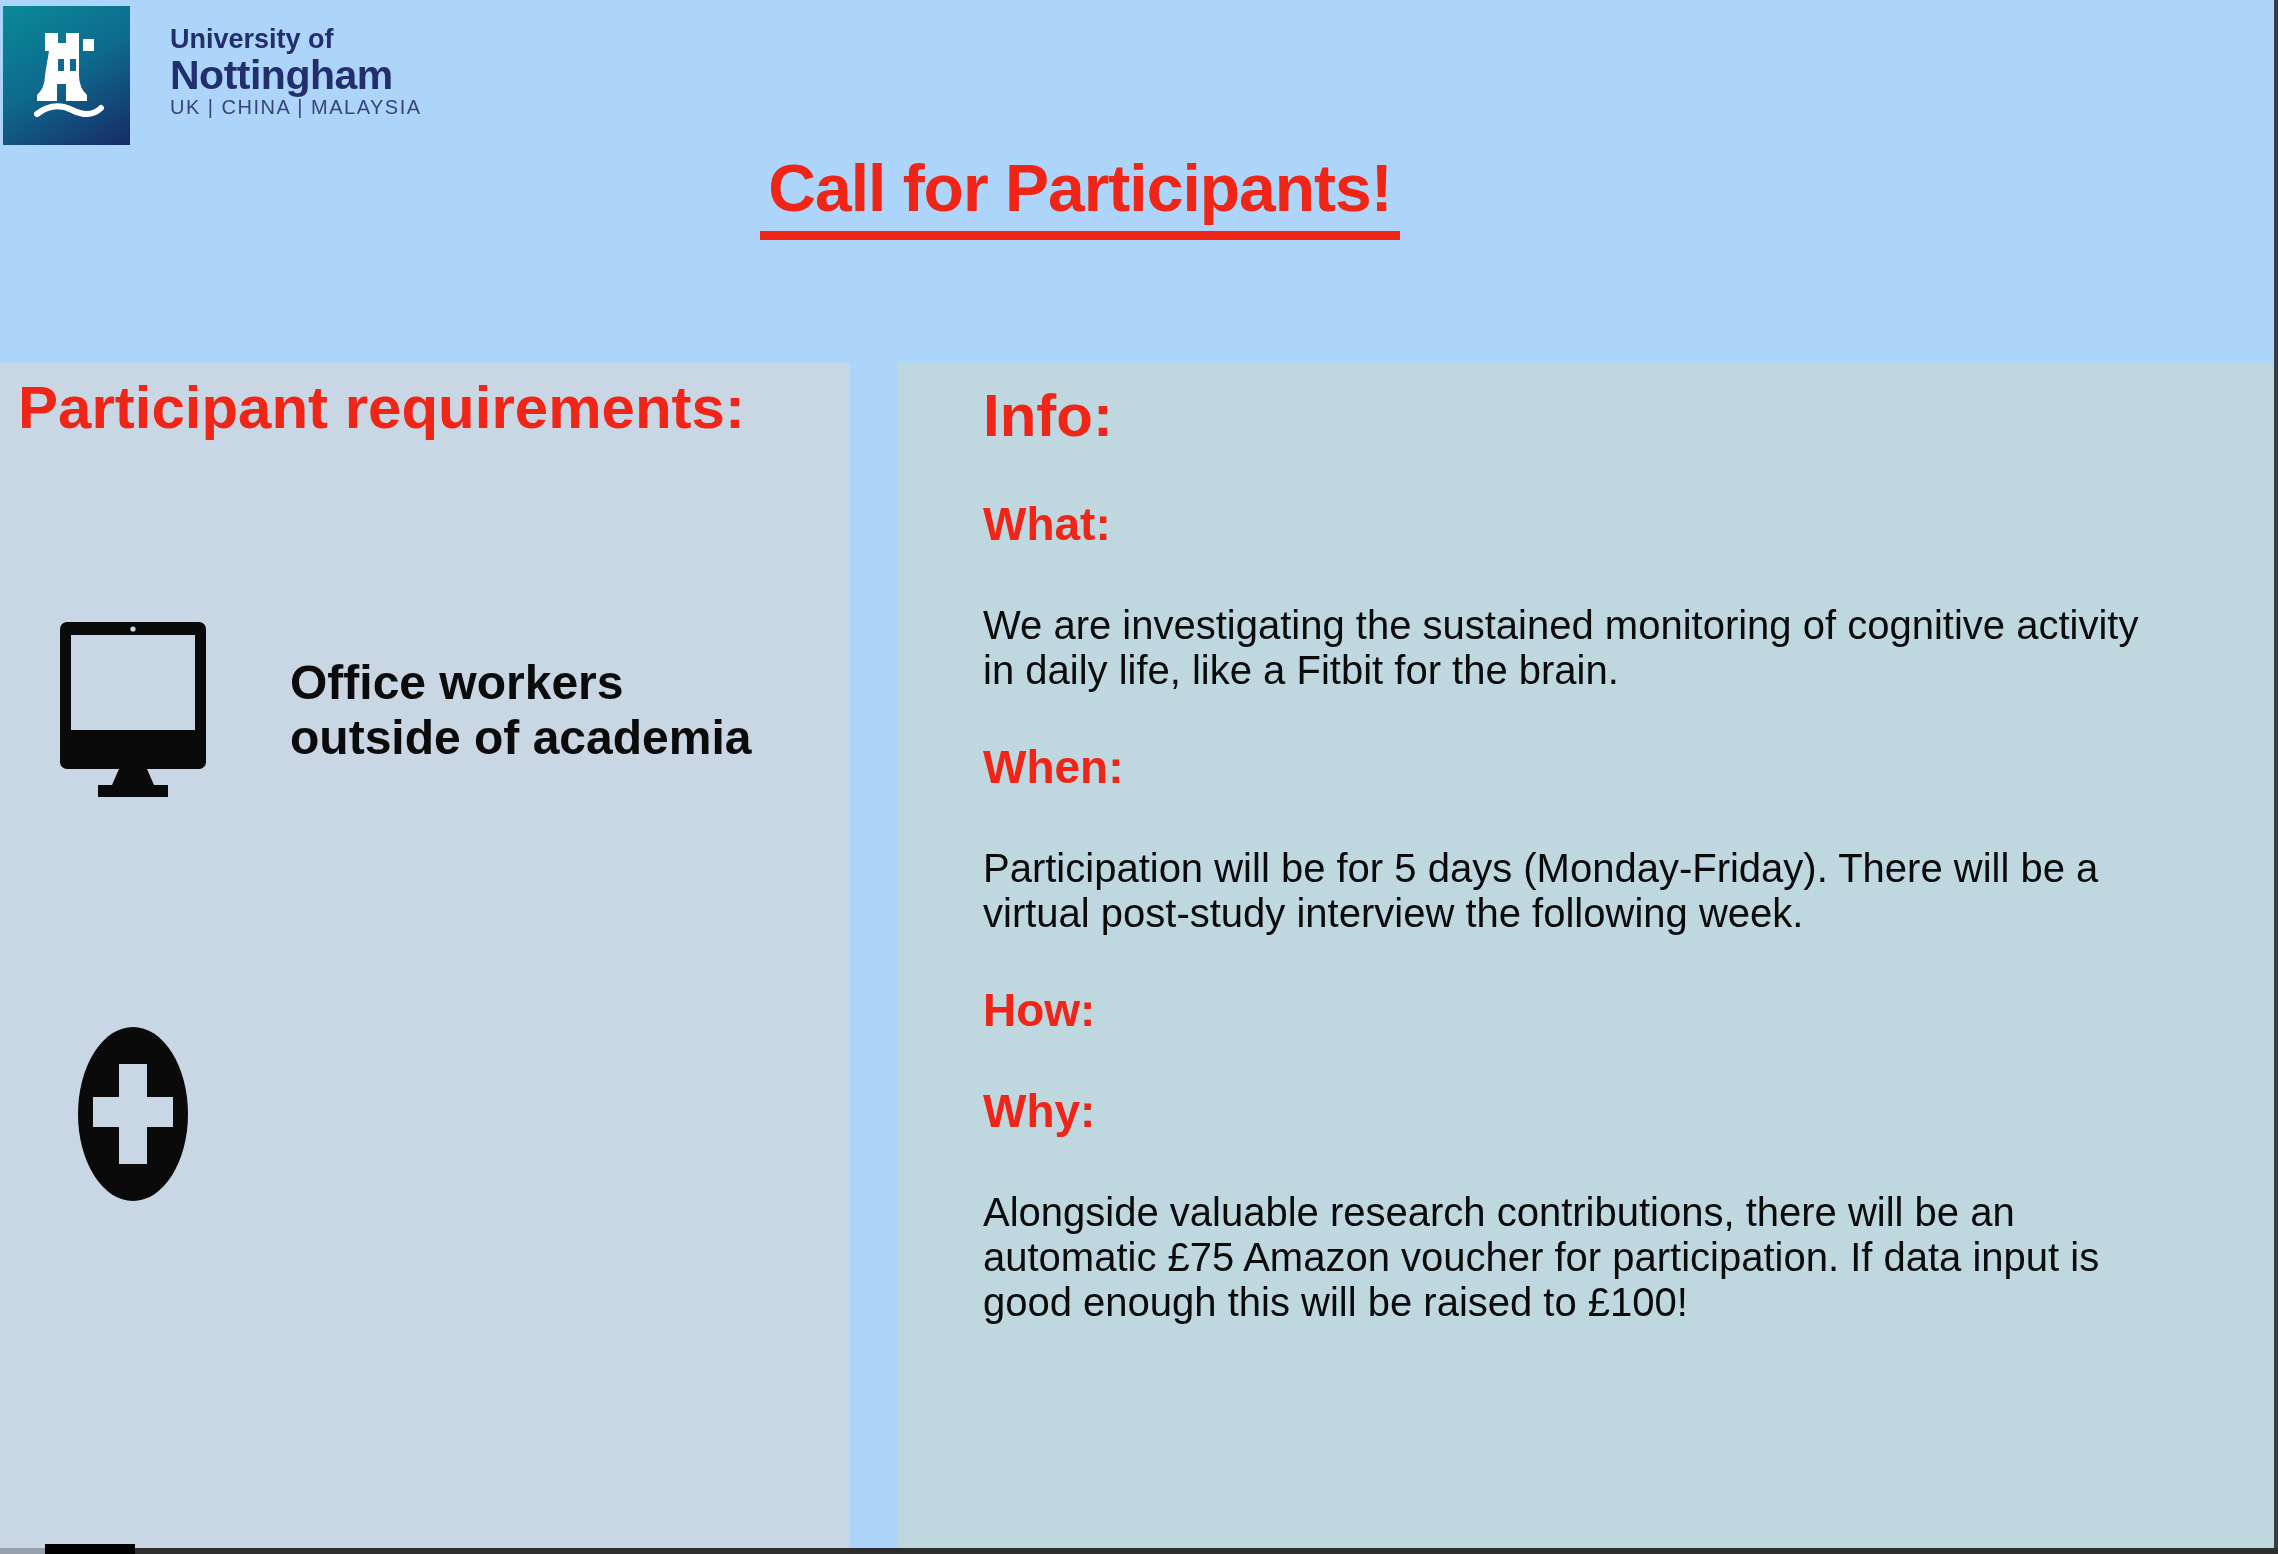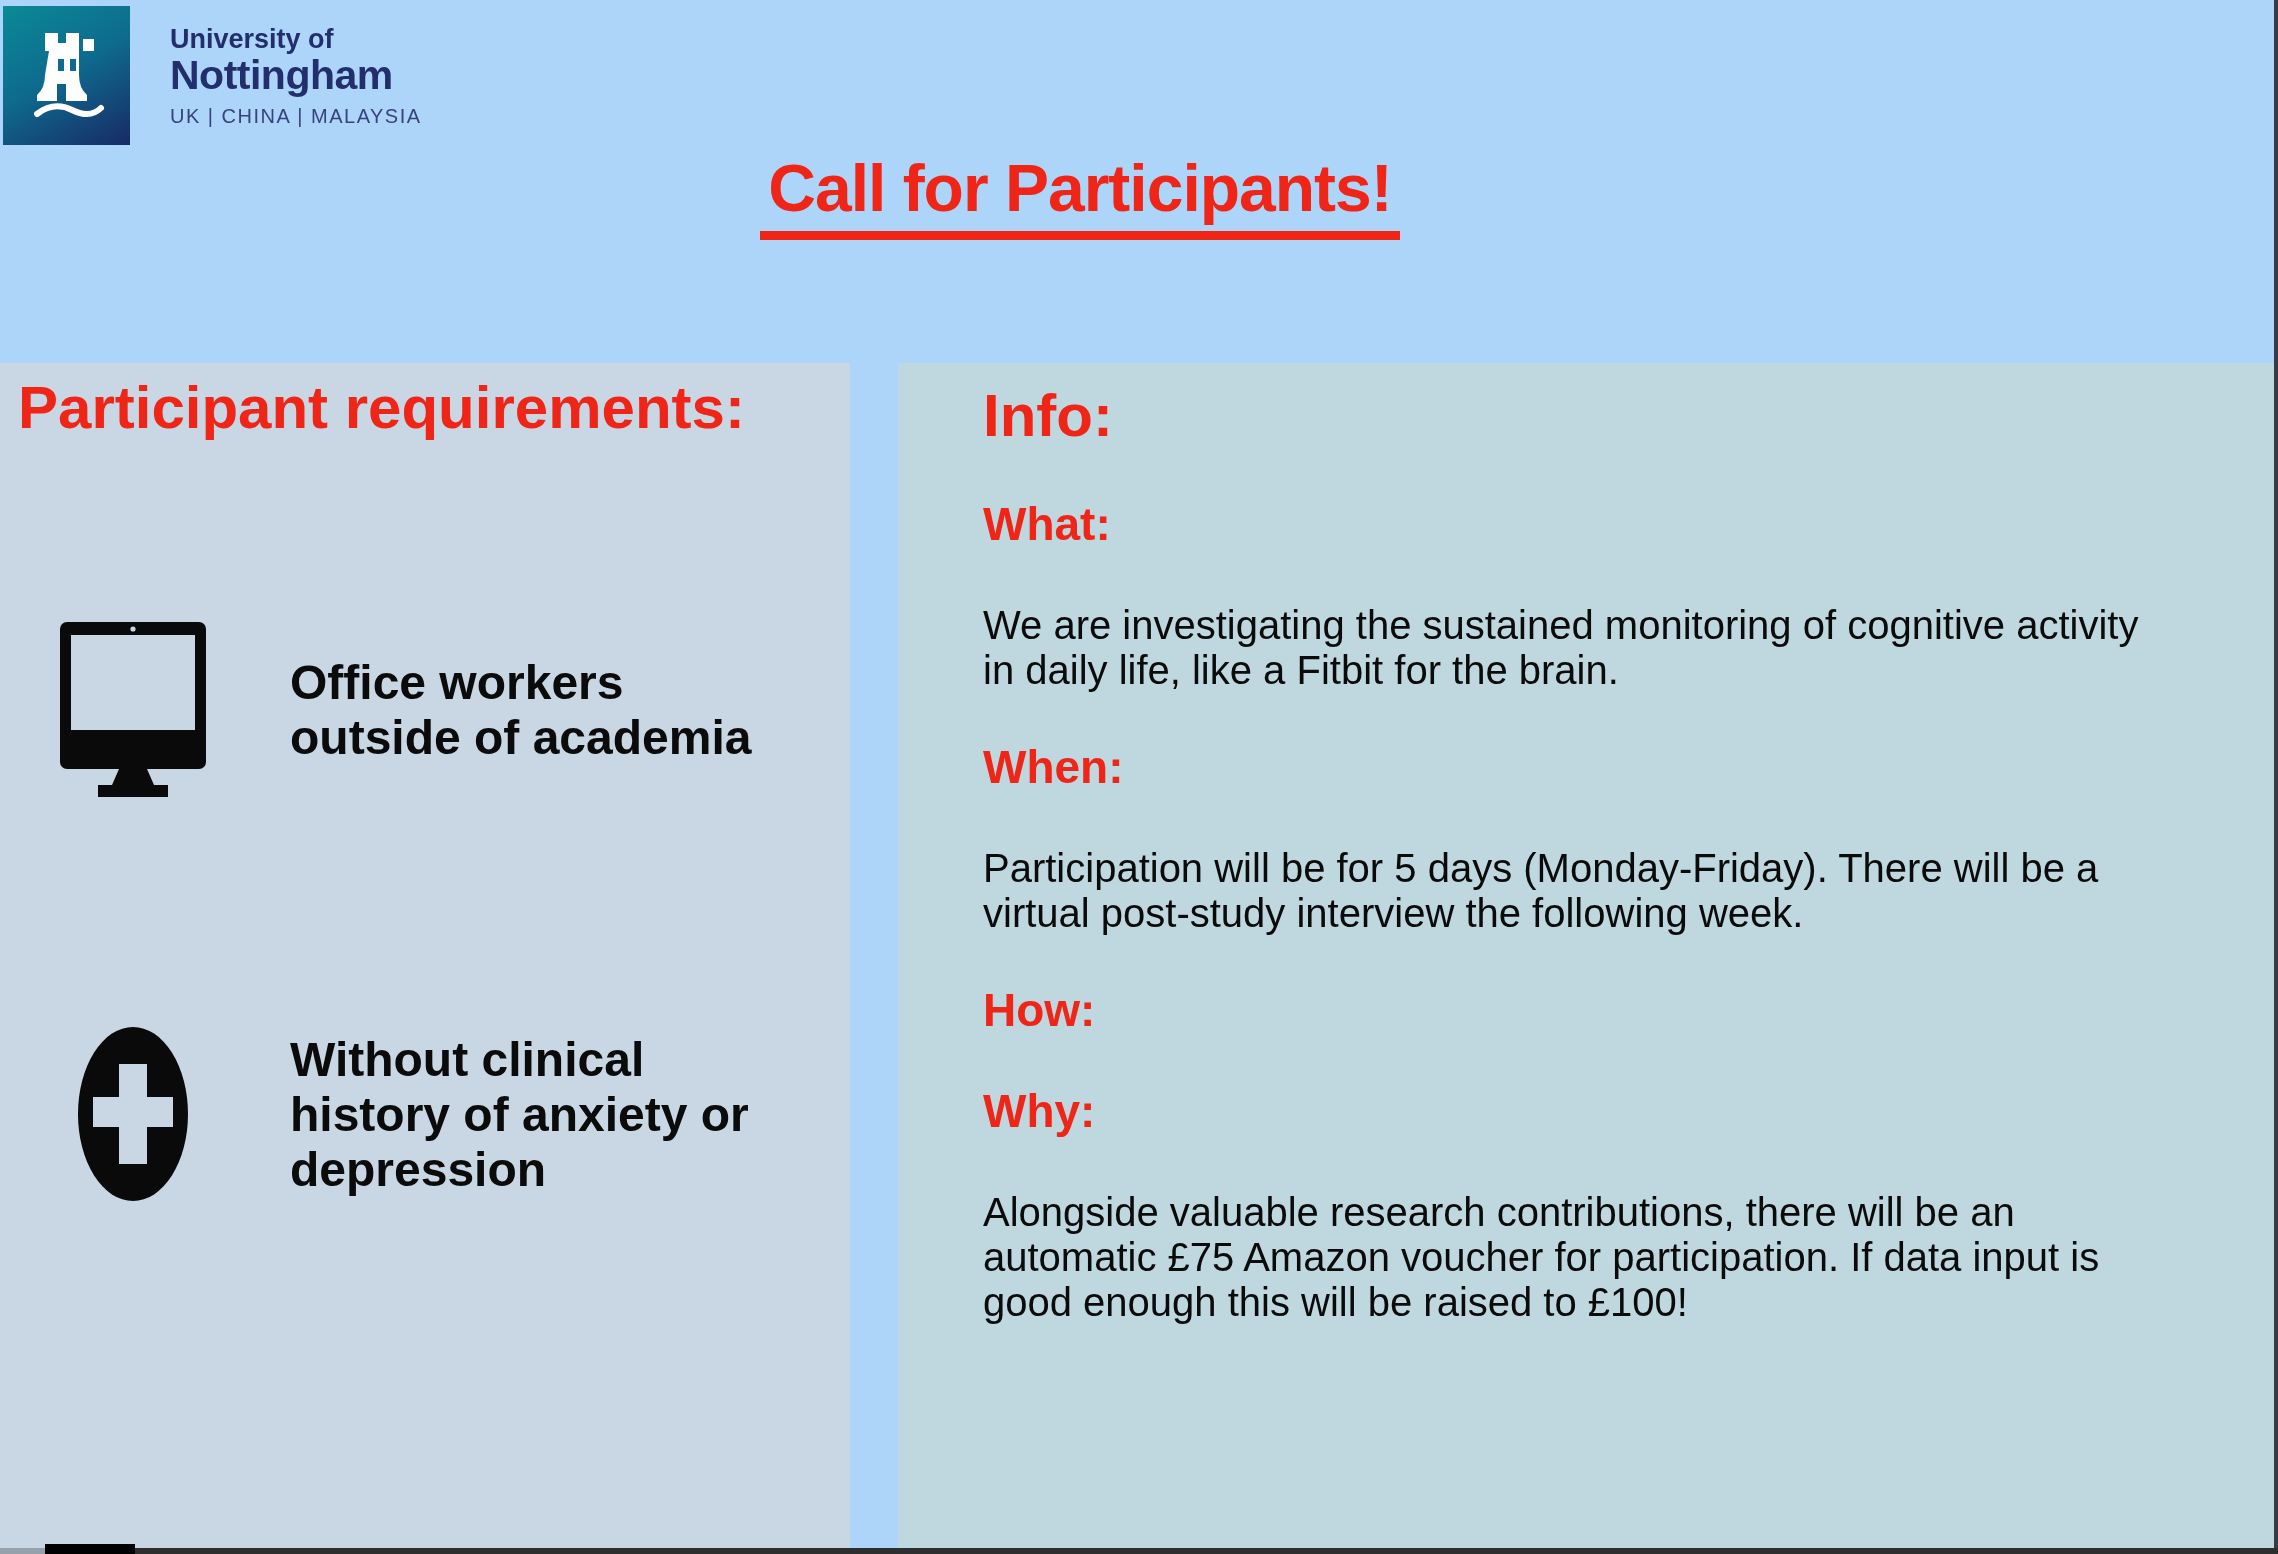--- a/index.html
+++ b/index.html
@@ -15,21 +15,21 @@
   
   .crest {
     position: absolute; left: 3px; top: 6px;
     width: 127px; height: 139px;
     background: linear-gradient(150deg, var(--crest-teal, #0a8a96) 0%, #0e6a8e 48%, var(--crest-navy, #182a66) 100%);
   }
   .crest svg { width: 100%; height: 100%; display: block; }
   .logo-text { position: absolute; left: 170px; top: 24px; color: var(--logo-navy, #232e6d); }
   .logo-line1 { font-size: 27px; font-weight: bold; line-height: 30px; }
   .logo-line2 { font-size: 41px; font-weight: bold; line-height: 42px; letter-spacing: -0.5px; }
-  .logo-line3 { font-size: 20px; font-weight: 400; margin-top: 9px; letter-spacing: 1.5px; color: #39427e; }
+  .logo-line3 { font-size: 20px; font-weight: 400; letter-spacing: 1.5px; color: #39427e; }
 
   
   .title-wrap { position: absolute; top: 150px; left: 0; width: 2160px; text-align: center; }
   .title-wrap span {
     display: inline-block;
     font-size: 66px; font-weight: bold;
     color: var(--accent-red, #ee2517);
     border-bottom: 9px solid var(--accent-red, #ee2517);
     padding: 0 8px 5px 8px;
     letter-spacing: -1px;
@@ -109,21 +109,20 @@
       <div class="req-label">Office workers outside of academia</div>
     </div>
 
     <div class="req-item row-cross">
       <div class="req-icon">
         <svg width="110" height="174" viewBox="0 0 110 174" aria-hidden="true">
           <ellipse cx="55" cy="87" rx="55" ry="87" fill="#0a0a0a"></ellipse>
           <path d="M41 37 h28 v33 h26 v30 h-26 v37 h-28 v-37 h-26 v-30 h26 z" fill="#c9d7e4"></path>
         </svg>
       </div>
-      <div class="req-label">Without clinical history of anxiety or depression</div>
     </div>
   </section>
 
   <section class="panel-right">
     <h2 class="panel-heading">Info:</h2>
 
     <h3 class="info-label">What:</h3>
     <p class="info-body">We are investigating the sustained monitoring of cognitive activity in daily life, like a Fitbit for the brain.</p>
 
     <h3 class="info-label">When:</h3>

